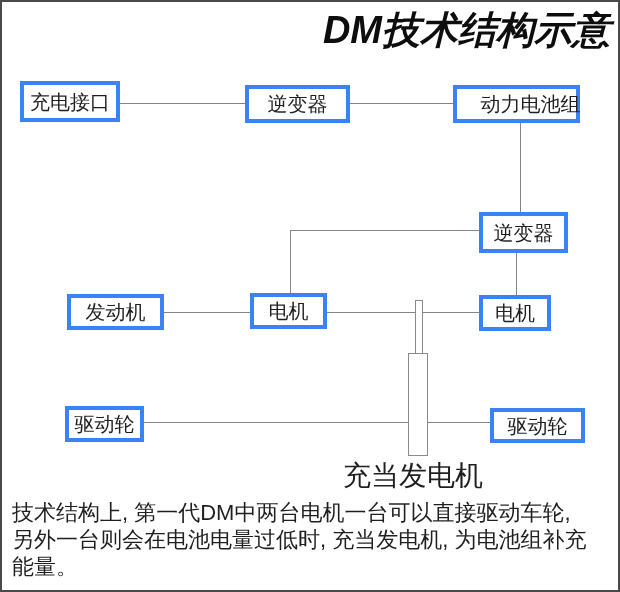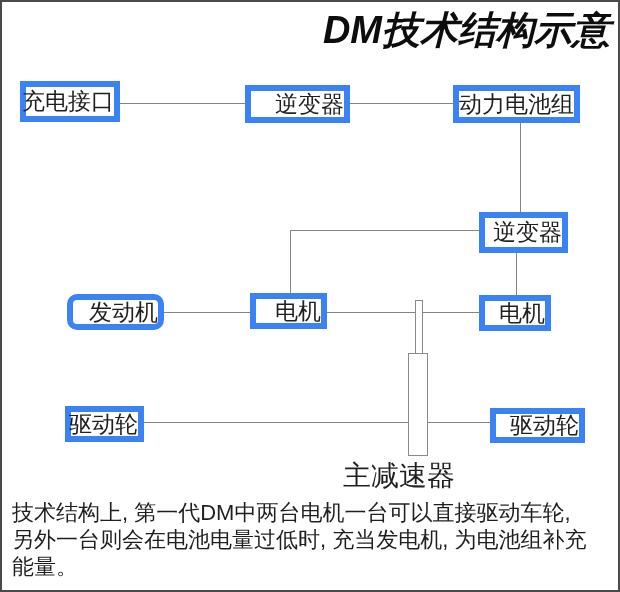--- a/index.html
+++ b/index.html
@@ -25,35 +25,35 @@
     white-space: nowrap;
   }
   svg.wires {
     position: absolute;
     left: 0; top: 0;
     width: 620px; height: 592px;
   }
   .node {
     position: absolute;
     box-sizing: border-box;
-    border: 6px solid #3b82f6;
+    border: 4px solid #3b82f6;
     background: #ffffff;
     display: flex;
     align-items: center;
-    justify-content: flex-end;
-    font-size: 23px;
+    justify-content: center;
+    font-size: 20px;
     color: #1f1f1f;
     white-space: nowrap;
     line-height: 1;
   }
   .b-charge       { left: 18px;  top: 79px;  width: 100px; height: 41px; }
   .b-inverter-top { left: 243px; top: 83px;  width: 105px; height: 38px; }
   .b-battery      { left: 451px; top: 83px;  width: 127px; height: 38px; padding-left: 28px; }
   .b-inverter-mid { left: 477px; top: 210px; width: 89px;  height: 41px; }
-  .b-engine       { left: 65px;  top: 292px; width: 97px;  height: 36px; border-radius: 10px; }
+  .b-engine       { left: 65px;  top: 292px; width: 97px;  height: 36px; }
   .b-motor-left   { left: 248px; top: 291px; width: 77px;  height: 36px; }
   .b-motor-right  { left: 477px; top: 293px; width: 72px;  height: 36px; }
   .b-wheel-left   { left: 63px;  top: 404px; width: 79px;  height: 36px; }
   .b-wheel-right  { left: 488px; top: 406px; width: 95px;  height: 35px; }
   .reducer-label {
     position: absolute;
     left: 341px;
     top: 455px;
     font-size: 28px;
     color: #1f1f1f;
@@ -112,19 +112,19 @@
   <div class="node b-motor-right">
     <span>电机</span>
   </div>
   <div class="node b-wheel-left">
     <span>驱动轮</span>
   </div>
   <div class="node b-wheel-right">
     <span>驱动轮</span>
   </div>
 
-  <div class="reducer-label">主减速器</div>
+  <div class="reducer-label">充当发电机</div>
 
   <div class="caption">技术结构上, 第一代DM中两台电机一台可以直接驱动车轮,
 另外一台则会在电池电量过低时, 充当发电机, 为电池组补充
 能量。</div>
 
 </div>
 
 </body></html>

